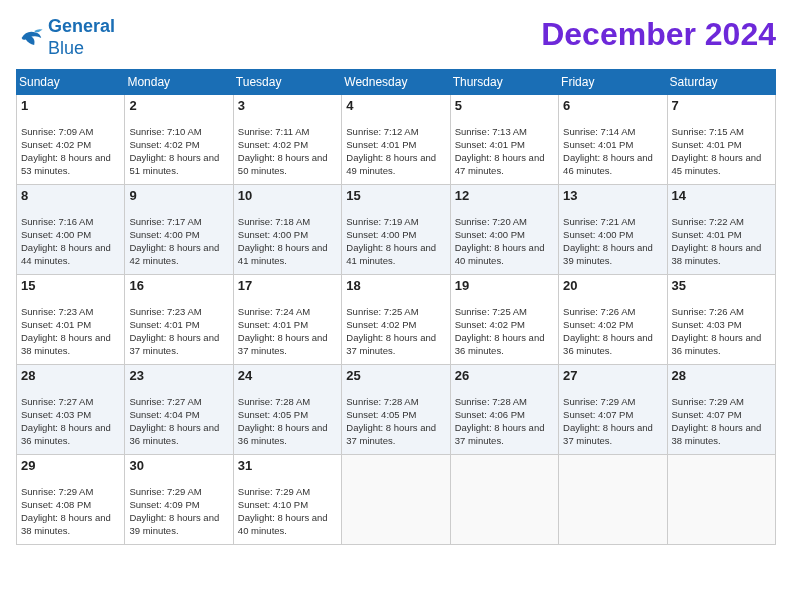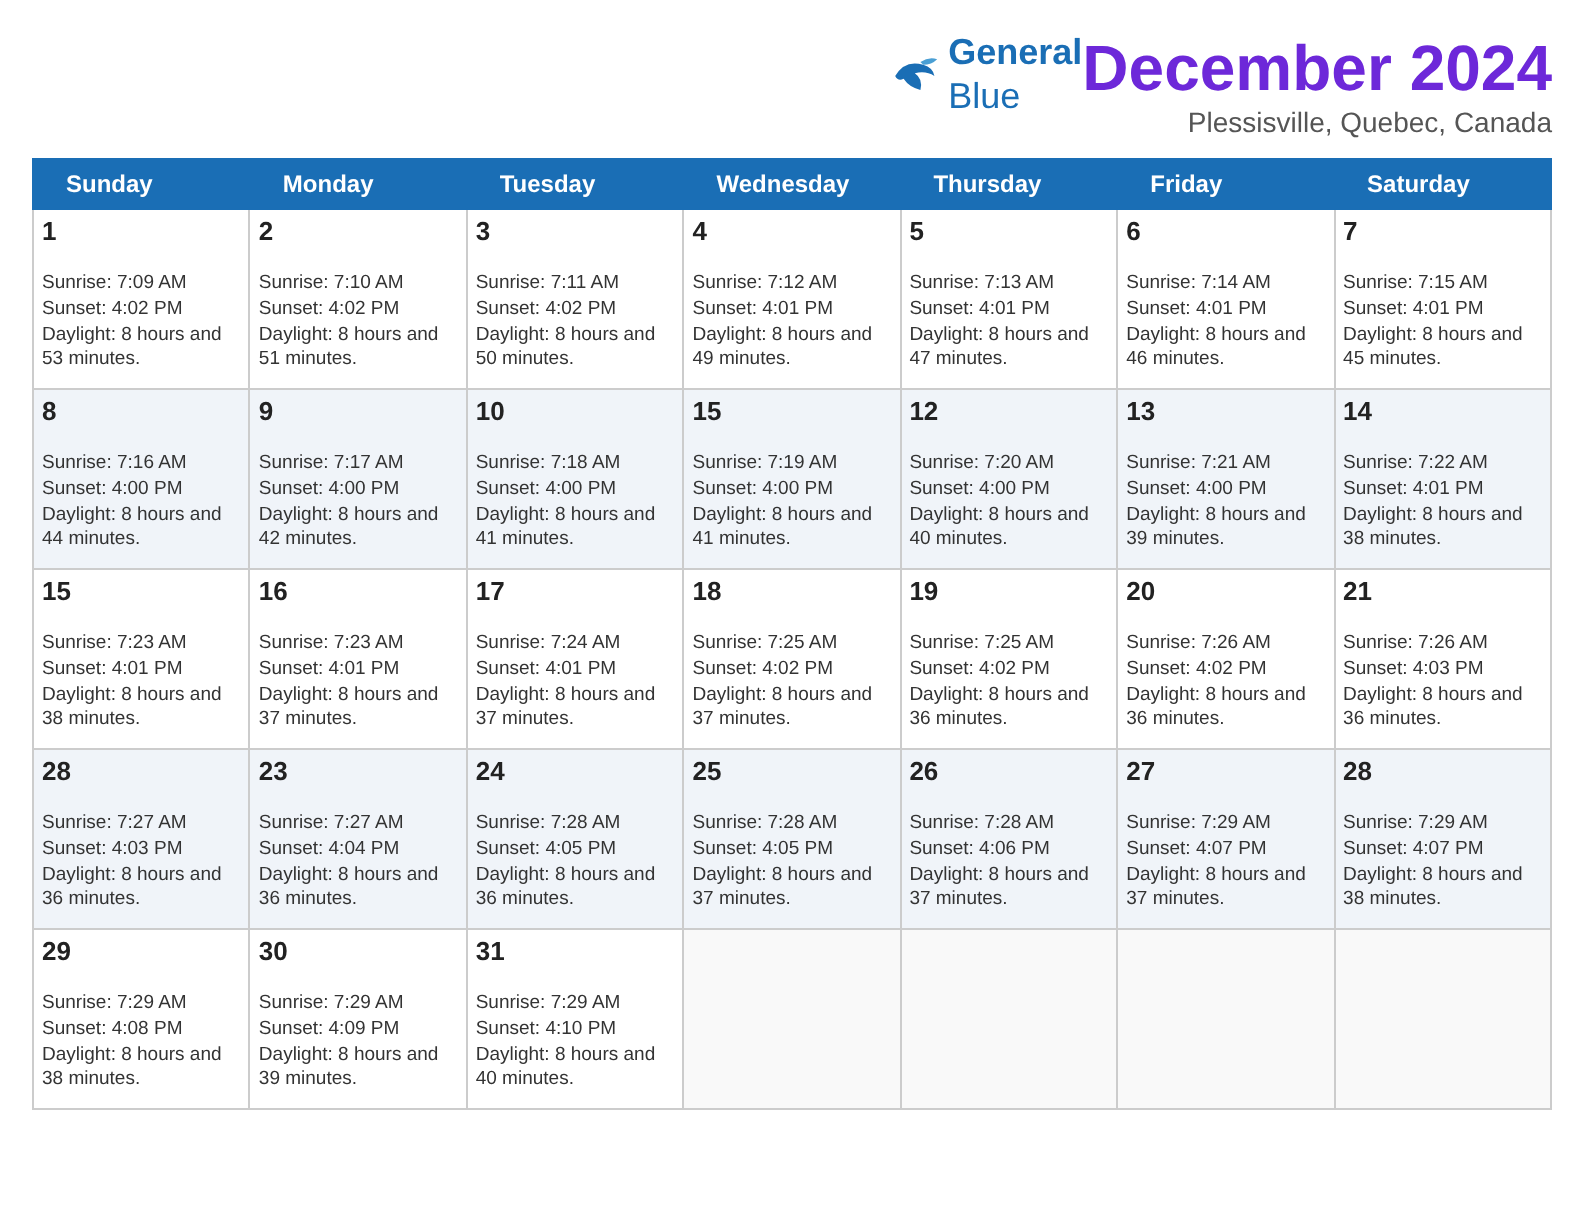--- a/index.html
+++ b/index.html
@@ -9,21 +9,20 @@
       font-family: Arial, sans-serif;
       background: #fff;
       overflow: hidden;
     }
     .page {
       width: 792px;
       height: 525px;
       padding: 16px;
       display: flex;
       flex-direction: column;
-      align-items: flex-end;
     }
     .header {
       display: flex;
       justify-content: space-between;
       align-items: flex-start;
       margin-bottom: 10px;
     }
     .logo {
       display: flex;
       align-items: center;
@@ -47,24 +46,24 @@
     }
     .calendar {
       width: 100%;
       border-collapse: collapse;
       flex: 1;
       font-size: 10.5px;
     }
     .calendar thead tr th {
       background: #1a6eb5;
       color: #fff;
-      padding: 5px 16px;
+      padding: 5px 2px;
       text-align: left;
       font-size: 12px;
-      font-weight: bold;
+      font-weight: normal;
       border: 1px solid #1a6eb5;
     }
     .calendar tbody tr td {
       border: 1px solid #ccc;
       vertical-align: top;
       padding: 3px 4px;
       width: calc(100% / 7);
       height: 90px;
     }
     .calendar tbody tr:nth-child(odd) td {
@@ -102,21 +101,20 @@
       </svg>
       <div>
         <div style="font-size:18px;font-weight:bold;color:#333;line-height:1.2;">
           <span style="color:#1a6eb5;">General</span>
         </div>
         <div style="font-size:18px;font-weight:normal;color:#1a6eb5;line-height:1.2;">Blue</div>
       </div>
     </div>
     <div class="title-block">
       <div class="main-title">December 2024</div>
-      <div class="subtitle">Plessisville, Quebec, Canada</div>
     </div>
   </div>
 
   <table class="calendar" id="calendar-table">
     <thead>
       <tr id="thead-row">
           <th>Sunday</th>
           <th>Monday</th>
           <th>Tuesday</th>
           <th>Wednesday</th>
@@ -285,21 +283,21 @@
       </td>
           <td>
         <span class="day-num">20</span>
         <div class="day-info">
           Sunrise: 7:26 AM<br>
           Sunset: 4:02 PM<br>
           Daylight: 8 hours and 36 minutes.
         </div>
       </td>
           <td>
-        <span class="day-num">21</span>
+        <span class="day-num">35</span>
         <div class="day-info">
           Sunrise: 7:26 AM<br>
           Sunset: 4:03 PM<br>
           Daylight: 8 hours and 36 minutes.
         </div>
       </td>
         </tr>
         <tr>
           <td>
         <span class="day-num">28</span>

